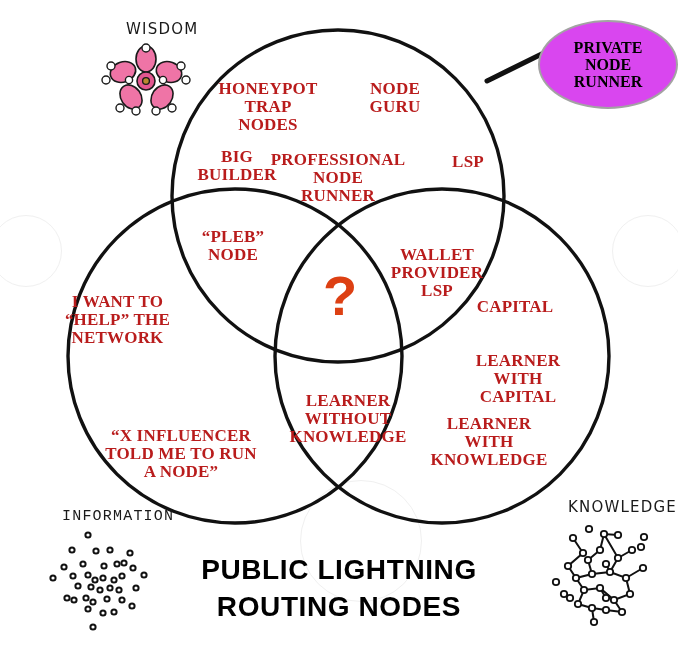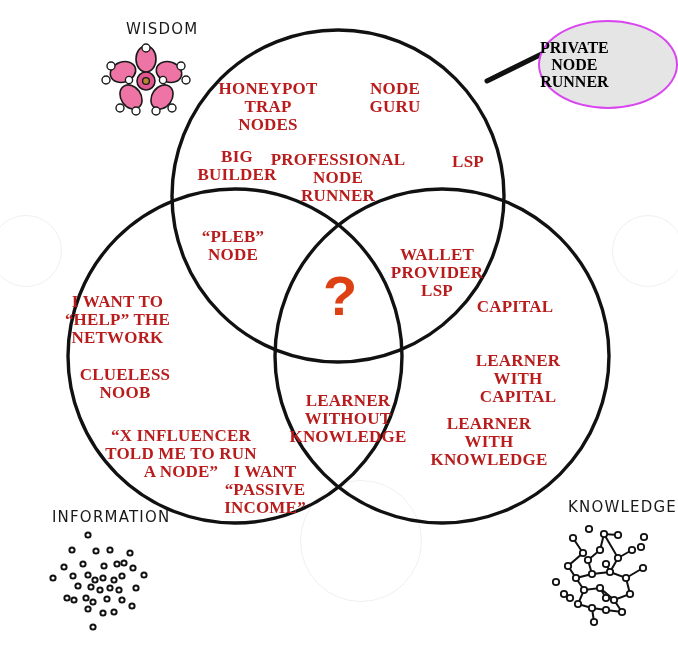--- a/index.html
+++ b/index.html
@@ -79,26 +79,26 @@
     line-height: 56px;
   }
 
   
   #callout-ellipse {
     position: absolute;
     left: 538px;
     top: 20px;
     width: 136px;
     height: 85px;
-    border: 2px solid #d946ef;
+    border: 2px solid #a3a3a3;
     border-radius: 50%;
-    background: #e5e5e5;
+    background: #d946ef;
     display: flex;
     align-items: center;
-    justify-content: flex-start;
+    justify-content: center;
   }
   #callout-text {
     text-align: center;
     font-family: "Liberation Serif", "DejaVu Serif", serif;
     font-weight: bold;
     font-size: 16px;
     line-height: 1.08;
     white-space: pre-line;
     color: #000;
   }
@@ -107,21 +107,21 @@
   .corner-label {
     position: absolute;
     font-family: "DejaVu Sans", sans-serif;
     font-weight: normal;
     font-size: 15px;
     letter-spacing: 1.2px;
     color: #1a1a1a;
     white-space: nowrap;
   }
   #lbl-wisdom      { left: 126px; top: 20px; }
-  #lbl-information { left: 52px;  top: 508px; }
+  #lbl-information { left: 62px;  top: 508px; font-family: Liberation Mono, monospace; }
   #lbl-knowledge   { left: 568px; top: 498px; }
 
   
   .cluster {
     position: absolute;
   }
   #flower-wisdom    { left: 98px;  top: 40px;  width: 96px;  height: 80px; }
   #dots-information { left: 48px;  top: 528px; width: 128px; height: 108px; }
   #net-knowledge    { left: 548px; top: 520px; width: 124px; height: 118px; }
 
@@ -188,28 +188,23 @@
   <div class="vlabel l-pleb">“PLEB”
 NODE</div>
 
   <div class="vlabel l-wallet">WALLET
 PROVIDER
 LSP</div>
 
   <div class="vlabel l-wanthelp">I WANT TO
 “HELP” THE
 NETWORK</div>
-  <div class="vlabel l-clueless">CLUELESS
-NOOB</div>
   <div class="vlabel l-influencer">“X INFLUENCER
 TOLD ME TO RUN
 A NODE”</div>
-  <div class="vlabel l-passive">I WANT
-“PASSIVE
-INCOME”</div>
 
   <div class="vlabel l-learnerwo">LEARNER
 WITHOUT
 KNOWLEDGE</div>
 
   <div class="vlabel l-builder">CAPITAL</div>
   <div class="vlabel l-capital">LEARNER
 WITH
 CAPITAL</div>
   <div class="vlabel l-knowledge-r">LEARNER
@@ -329,14 +324,16 @@
       <circle cx="74" cy="92" r="3.2"></circle>
       <circle cx="96" cy="17" r="3.2"></circle>
       <circle cx="8" cy="62" r="3.2"></circle>
       <circle cx="16" cy="74" r="3.2"></circle>
       <circle cx="22" cy="78" r="3.2"></circle>
       <circle cx="93" cy="27" r="3.2"></circle>
       <circle cx="41" cy="9" r="3.2"></circle>
     </g>
   </svg>
 
+  <div id="main-title">PUBLIC LIGHTNING
+ROUTING NODES</div>
 
 </div>
 
 </body></html>

